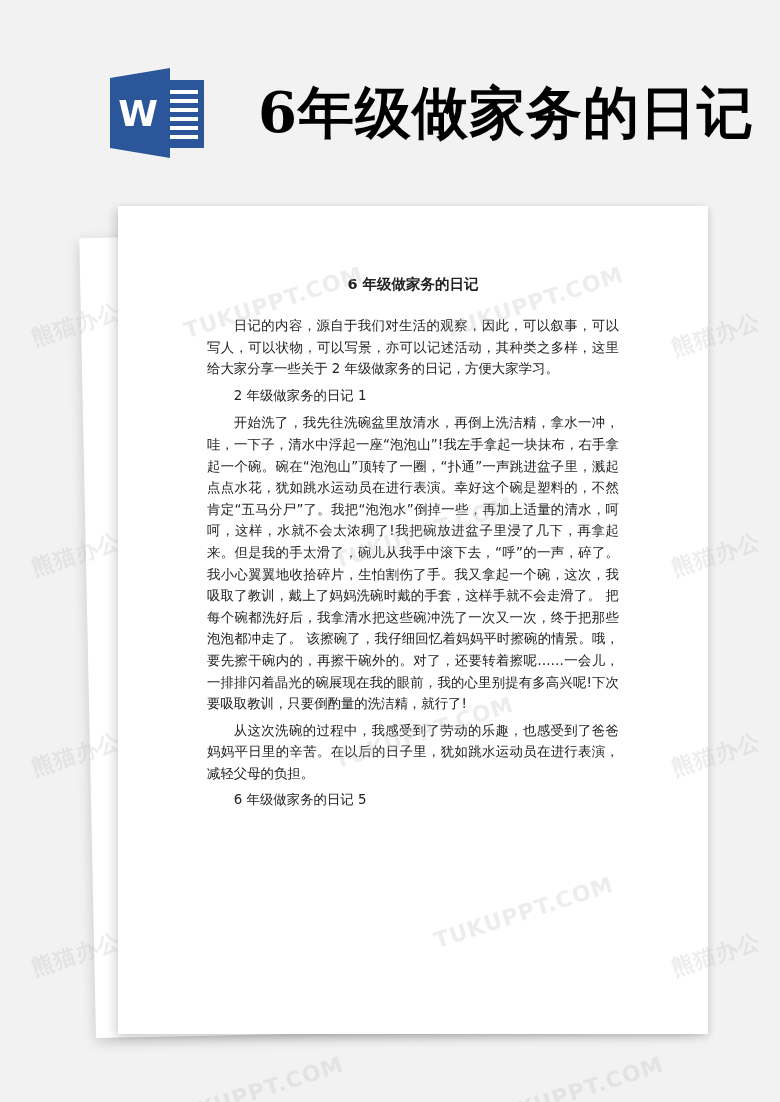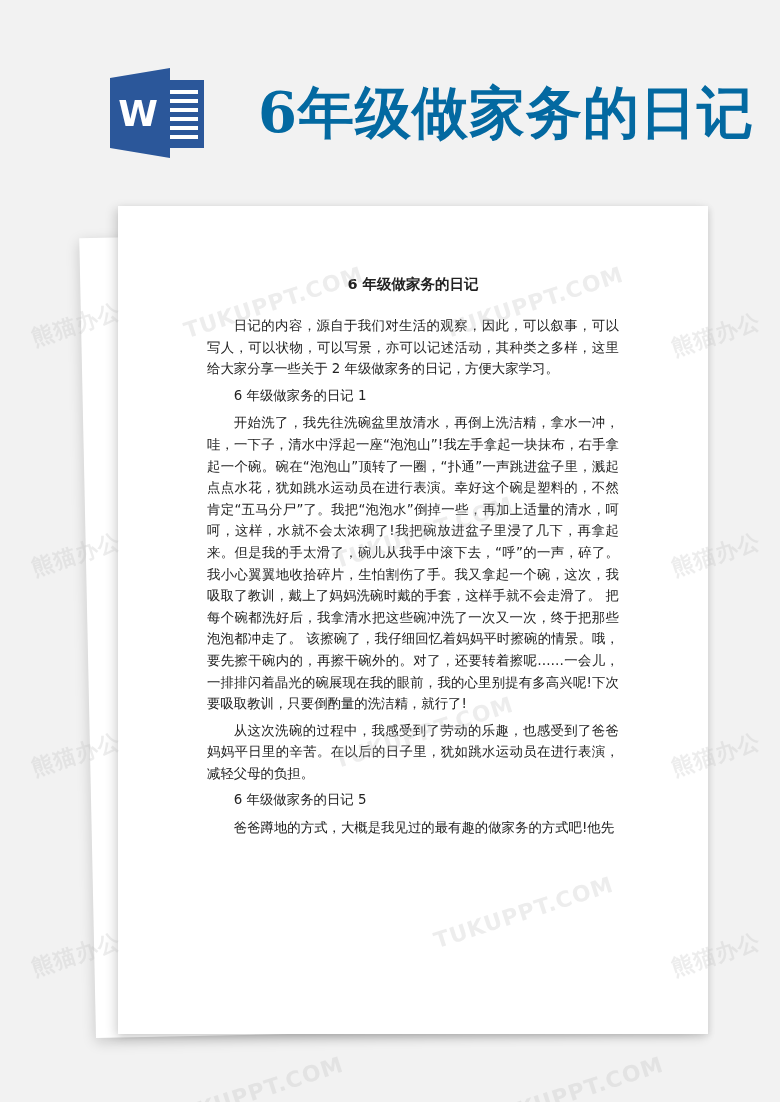--- a/index.html
+++ b/index.html
@@ -11,21 +11,21 @@
     .header {
       position: absolute; left: 0; top: 0; width: 780px; height: 190px;
     }
     .word-icon {
       position: absolute; left: 108px; top: 68px; width: 100px; height: 90px;
     }
     .header-title {
       position: absolute; left: 258px; top: 72px;
       font-family: "DejaVu Serif", "Liberation Serif", serif;
       font-weight: bold; font-size: 56px; letter-spacing: 1px;
-      color: #0369a1; line-height: 80px; white-space: nowrap;
+      color: #000000; line-height: 80px; white-space: nowrap;
     }
     .paper-back {
       position: absolute; left: 96px; top: 238px; width: 592px; height: 800px;
       background: #ffffff;
       transform: rotate(-1.2deg); transform-origin: left bottom;
       box-shadow: 0 4px 14px rgba(0,0,0,0.18);
     }
     .paper {
       position: absolute; left: 118px; top: 206px; width: 590px; height: 828px;
       background: #ffffff;
@@ -71,26 +71,25 @@
   <div class="header-title">6年级做家务的日记</div>
 </div>
 
 <div class="paper-back"></div>
 
 <div class="paper">
   <div class="doc-content">
     <div class="doc-title">6 年级做家务的日记</div>
     <p class="para">日记的内容，源自于我们对生活的观察，因此，可以叙事，可以写人，可以状物，可以写景，亦可以记述活动，其种类之多样，这里给大家分享一些关于 2 年级做家务的日记，方便大家学习。</p>
 
-    <p class="subhead">6 年级做家务的日记 1</p>
+    <p class="subhead">2 年级做家务的日记 1</p>
     <p class="para">开始洗了，我先往洗碗盆里放清水，再倒上洗洁精，拿水一冲，哇，一下子，清水中浮起一座“泡泡山”!我左手拿起一块抹布，右手拿起一个碗。碗在“泡泡山”顶转了一圈，“扑通”一声跳进盆子里，溅起点点水花，犹如跳水运动员在进行表演。幸好这个碗是塑料的，不然肯定“五马分尸”了。我把“泡泡水”倒掉一些，再加上适量的清水，呵呵，这样，水就不会太浓稠了!我把碗放进盆子里浸了几下，再拿起来。但是我的手太滑了，碗儿从我手中滚下去，“呼”的一声，碎了。我小心翼翼地收拾碎片，生怕割伤了手。我又拿起一个碗，这次，我吸取了教训，戴上了妈妈洗碗时戴的手套，这样手就不会走滑了。 把每个碗都洗好后，我拿清水把这些碗冲洗了一次又一次，终于把那些泡泡都冲走了。 该擦碗了，我仔细回忆着妈妈平时擦碗的情景。哦，要先擦干碗内的，再擦干碗外的。对了，还要转着擦呢……一会儿，一排排闪着晶光的碗展现在我的眼前，我的心里别提有多高兴呢!下次要吸取教训，只要倒酌量的洗洁精，就行了!</p>
     <p class="para">从这次洗碗的过程中，我感受到了劳动的乐趣，也感受到了爸爸妈妈平日里的辛苦。在以后的日子里，犹如跳水运动员在进行表演，减轻父母的负担。</p>
 
     <p class="subhead">6 年级做家务的日记 5</p>
-    <p class="para">爸爸蹲地的方式，大概是我见过的最有趣的做家务的方式吧!他先</p>
   </div>
 </div>
 
 <div class="watermark" style="left:30px;top:310px;">熊猫办公</div>
 <div class="watermark" style="left:180px;top:290px;">TUKUPPT.COM</div>
 <div class="watermark" style="left:440px;top:290px;">TUKUPPT.COM</div>
 <div class="watermark" style="left:670px;top:320px;">熊猫办公</div>
 <div class="watermark" style="left:30px;top:540px;">熊猫办公</div>
 <div class="watermark" style="left:330px;top:520px;">TUKUPPT.COM</div>
 <div class="watermark" style="left:670px;top:540px;">熊猫办公</div>

